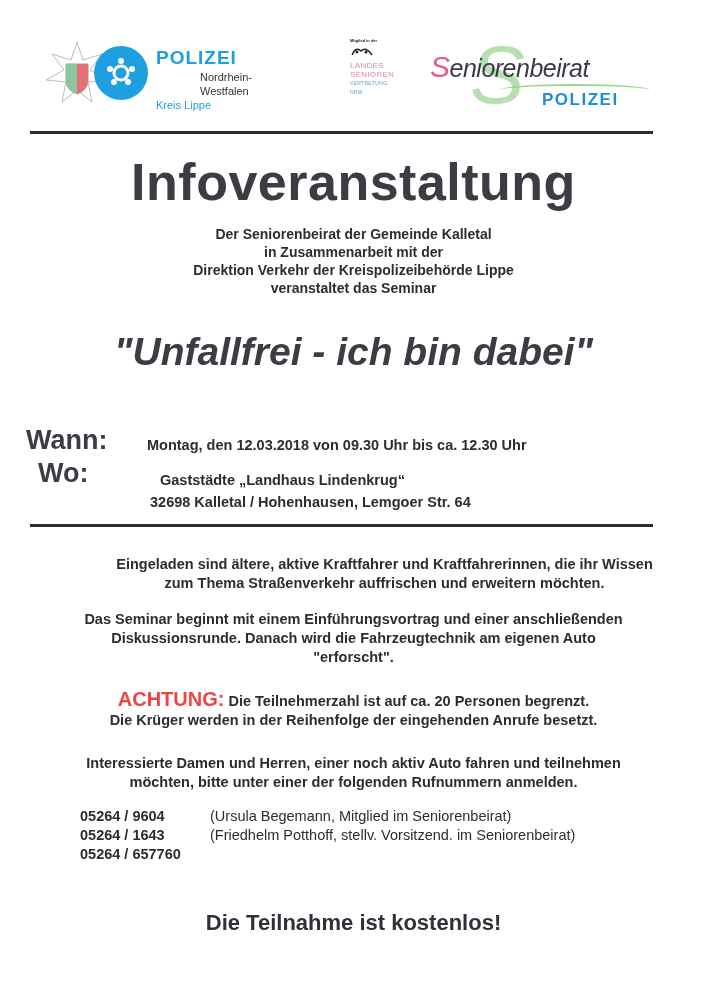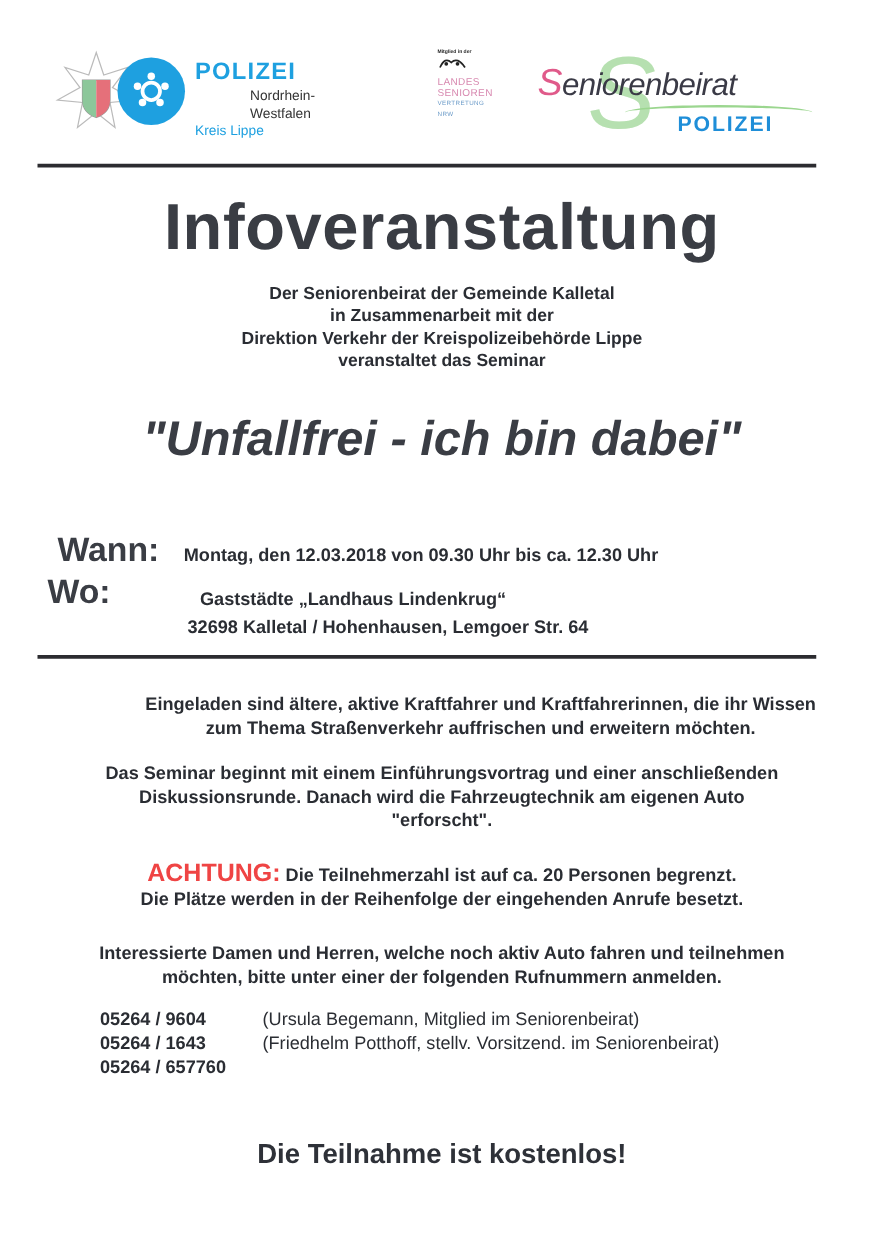--- a/index.html
+++ b/index.html
@@ -105,46 +105,46 @@
 
 <div class="abs center intro">
   <div>Der Seniorenbeirat der Gemeinde Kalletal</div>
   <div>in Zusammenarbeit mit der</div>
   <div>Direktion Verkehr der Kreispolizeibehörde Lippe</div>
   <div>veranstaltet das Seminar</div>
 </div>
 
 <div class="abs center seminar">"Unfallfrei - ich bin dabei"</div>
 
-<div class="abs label" style="left:46px; top:425px;">Wann:</div>
+<div class="abs label" style="left:26px; top:425px;">Wann:</div>
 <div class="abs detail" style="left:147px; top:437px;">Montag, den 12.03.2018 von 09.30 Uhr bis ca. 12.30 Uhr</div>
 <div class="abs label" style="left:38px; top:458px;">Wo:</div>
 <div class="abs detail" style="left:147px; top:472px;margin-left:13px;">Gaststädte „Landhaus Lindenkrug“</div>
 <div class="abs detail" style="left:150px; top:494px;">32698 Kalletal / Hohenhausen, Lemgoer Str. 64</div>
 
 <div class="abs rule" style="top:524px;"></div>
 
 <div class="abs center para" style="top:555px;margin-left:31px;">
   <div>Eingeladen sind ältere, aktive Kraftfahrer und Kraftfahrerinnen, die ihr Wissen</div>
   <div>zum Thema Straßenverkehr auffrischen und erweitern möchten.</div>
 </div>
 
 <div class="abs center para" style="top:610px;">
   <div>Das Seminar beginnt mit einem Einführungsvortrag und einer anschließenden</div>
   <div>Diskussionsrunde. Danach wird die Fahrzeugtechnik am eigenen Auto</div>
   <div>"erforscht".</div>
 </div>
 
 <div class="abs center para" style="top:690px;">
   <div><span class="achtung-big">ACHTUNG:</span> <span>Die Teilnehmerzahl ist auf ca. 20 Personen begrenzt.</span></div>
-  <div>Die Plätze werden in der Reihenfolge der eingehenden Anrufe besetzt.</div>
+  <div>Die Krüger werden in der Reihenfolge der eingehenden Anrufe besetzt.</div>
 </div>
 
 <div class="abs center para" style="top:754px;">
-  <div>Interessierte Damen und Herren, welche noch aktiv Auto fahren und teilnehmen</div>
+  <div>Interessierte Damen und Herren, einer noch aktiv Auto fahren und teilnehmen</div>
   <div>möchten, bitte unter einer der folgenden Rufnummern anmelden.</div>
 </div>
 
 <div class="abs contacts">
   <div class="contact-row">
     <span class="c-num">05264 / 9604</span>
     <span class="c-name">(Ursula Begemann, Mitglied im Seniorenbeirat)</span>
   </div>
   <div class="contact-row">
     <span class="c-num">05264 / 1643</span>

